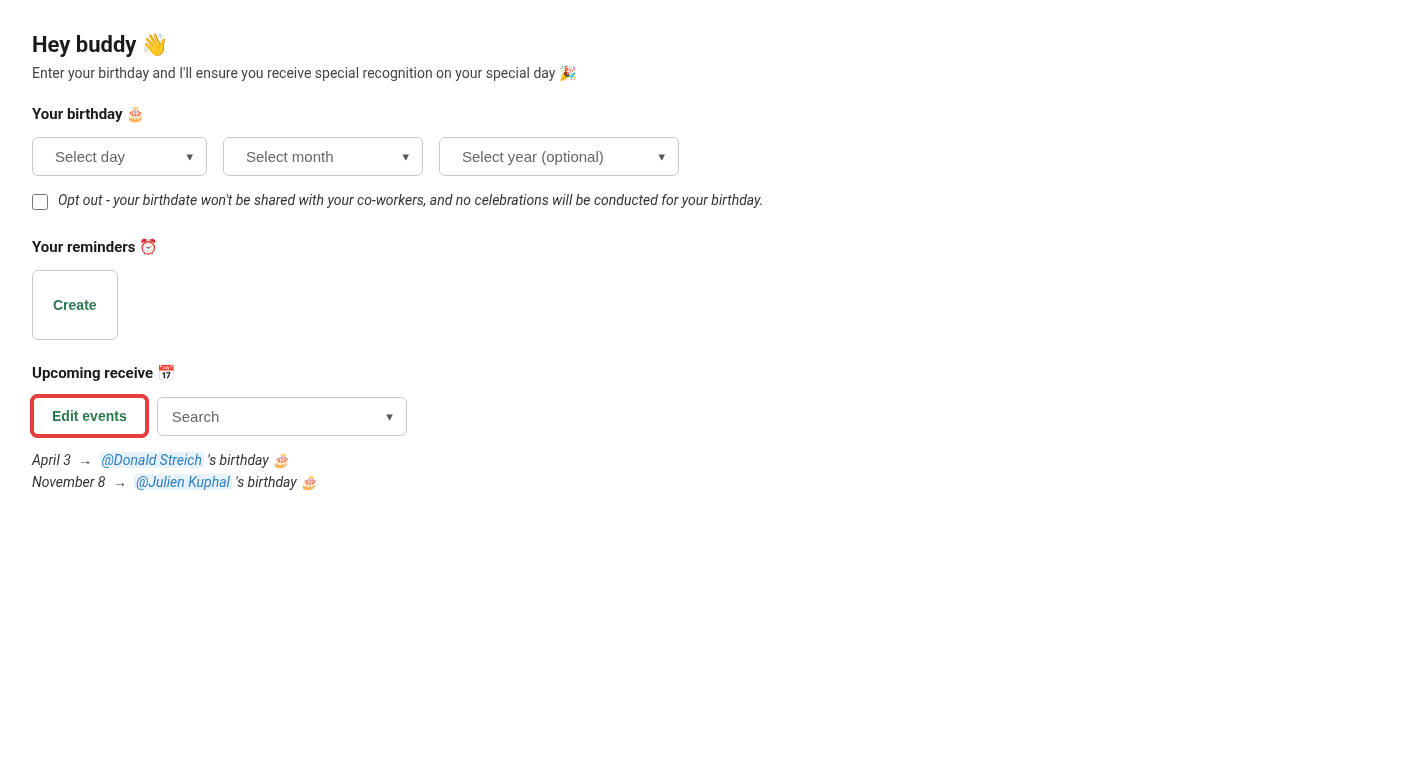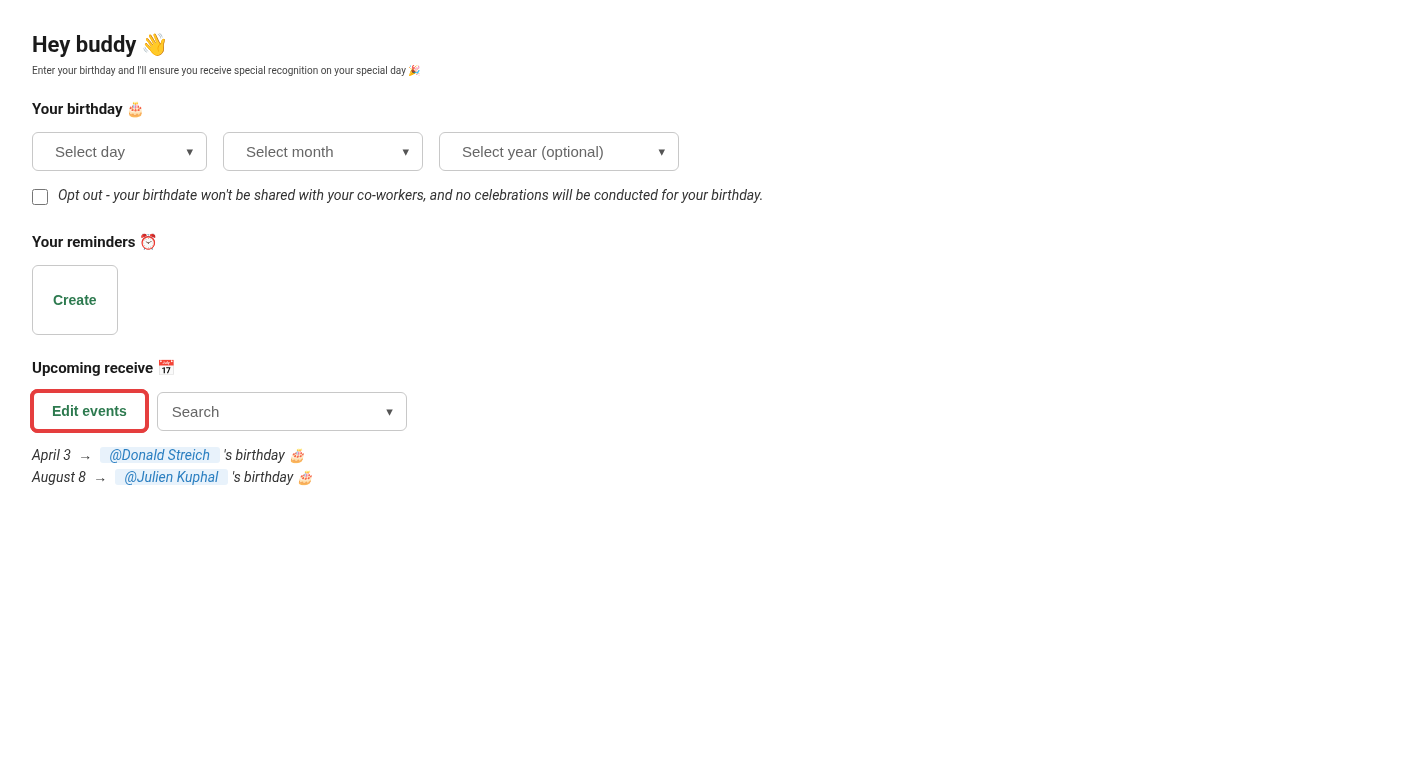--- a/index.html
+++ b/index.html
@@ -17,21 +17,21 @@
     }
 
     .page-title {
       font-size: 22px;
       font-weight: 700;
       margin-bottom: 8px;
     }
 
     .subtitle {
       color: #444;
-      font-size: 10px;
+      font-size: 14px;
       margin-bottom: 24px;
     }
 
     .section-label {
       font-size: 15px;
       font-weight: 700;
       margin-bottom: 14px;
     }
 
     .birthday-selects {
@@ -182,21 +182,21 @@
     .event-item {
       font-size: 14px;
       font-style: italic;
       color: #333;
     }
 
     .event-mention {
       color: #2b7fc1;
       background: #e8f2fb;
       border-radius: 3px;
-      padding: 0 10px;
+      padding: 0 2px;
       font-style: italic;
       cursor: pointer;
     }
 
     .arrow {
       margin: 0 4px;
       font-style: normal;
     }
   </style>
 </head>
@@ -261,21 +261,21 @@
     </div>
 
     <div class="events-list">
       <div class="event-item">
         <span>April 3</span>
         <span class="arrow">→</span>
         <span class="event-mention">@Donald Streich</span>
         <span>'s birthday 🎂</span>
       </div>
       <div class="event-item">
-        <span>August 8</span>
+        <span>November 8</span>
         <span class="arrow">→</span>
         <span class="event-mention">@Julien Kuphal</span>
         <span>'s birthday 🎂</span>
       </div>
     </div>
   </div>
 
 </div>
 
 </body></html>

